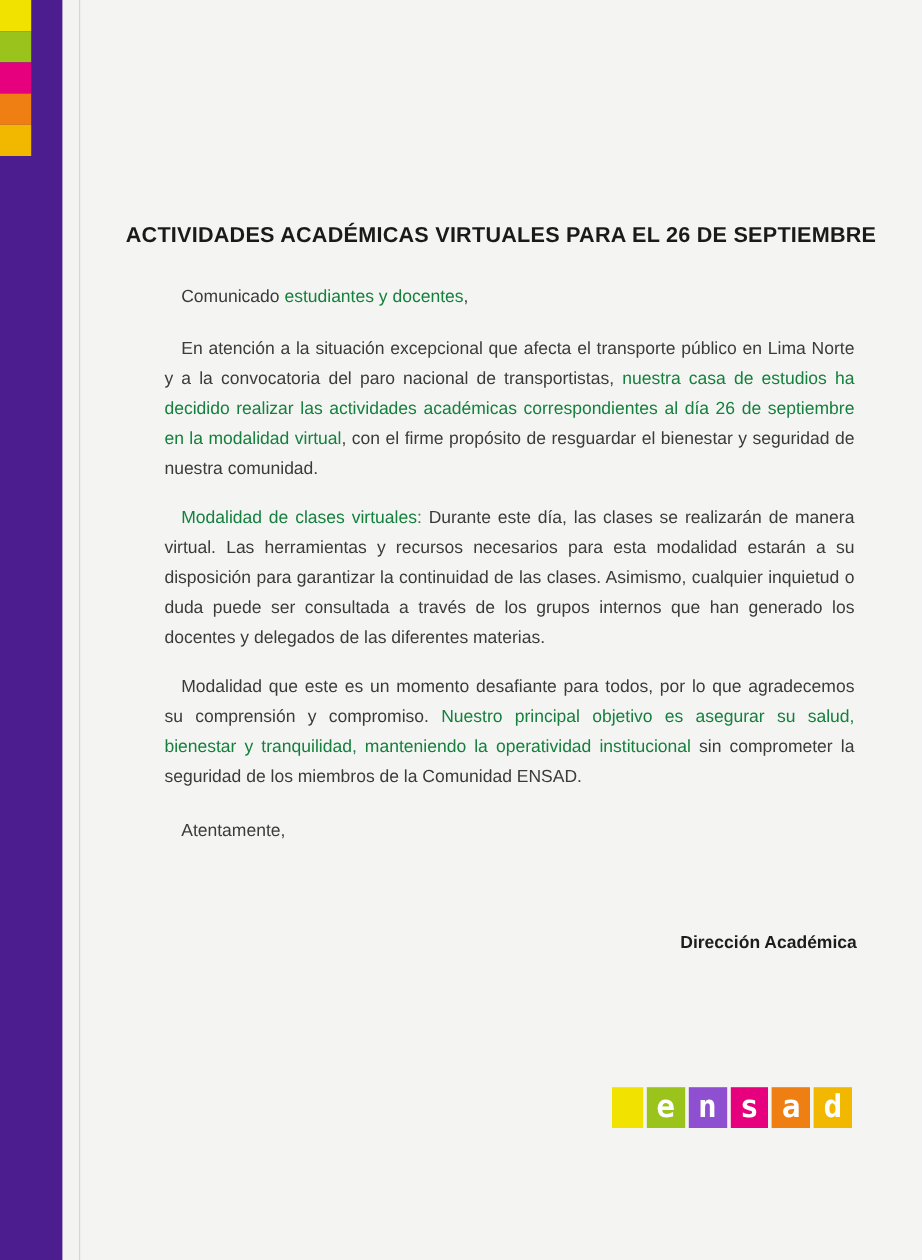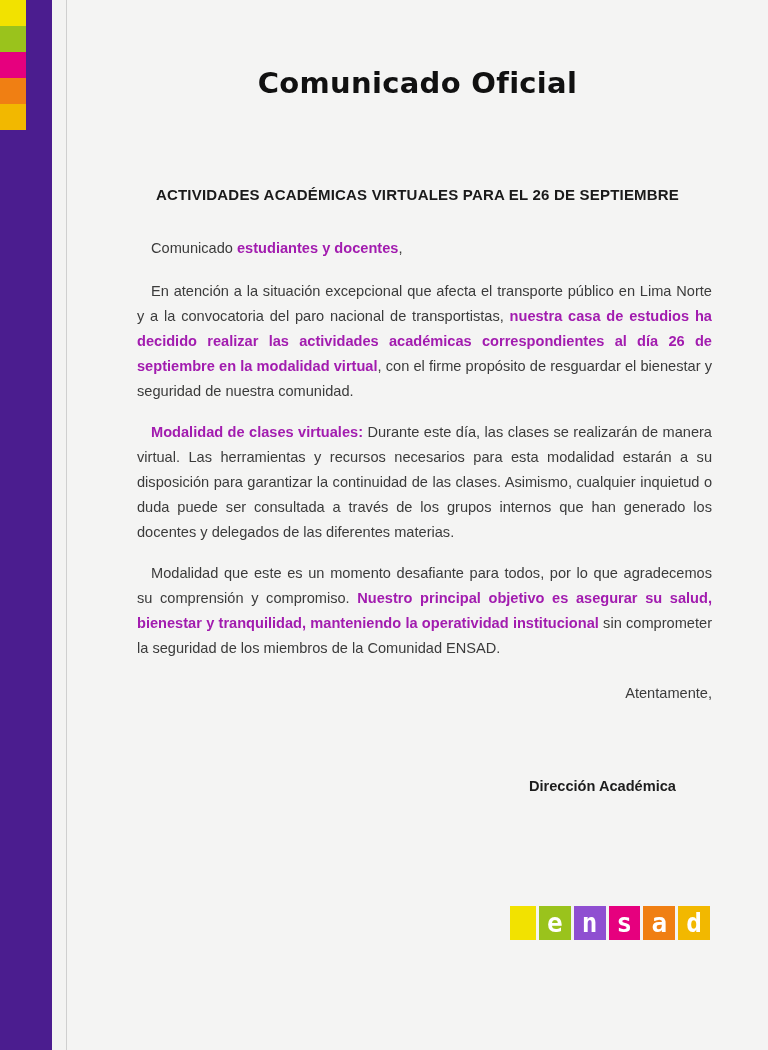--- a/index.html
+++ b/index.html
@@ -73,21 +73,21 @@
   }
 
   .subtitle {
     position: absolute;
     left: 0;
     top: 186px;
     width: 701px;
     text-align: center;
     font-family: "Liberation Sans", sans-serif;
     font-weight: bold;
-    font-size: 15px;
+    font-size: 18px;
     color: #1a1a1a;
     letter-spacing: 0.2px;
   }
 
   .body-wrap {
     position: absolute;
     left: 70px;
     top: 236px;
     width: 575px;
   }
@@ -98,37 +98,37 @@
     font-size: 14.6px;
     line-height: 25px;
     color: #3b3b3b;
     text-align: justify;
     text-indent: 14px;
   }
   p.para.nojust {
     text-align: left;
   }
   p.para b {
-    color: #a21caf;
-    font-weight: bold;
+    color: #15803d;
+    font-weight: normal;
   }
   p.greeting {
     margin-bottom: 18px;
   }
   p.closing {
     margin-top: 20px;
-    text-align: right;
+    text-align: left;
   }
 
   .signature {
     position: absolute;
     left: 0;
     top: 778px;
     width: 701px;
-    padding-right: 92px;
+    padding-right: 54px;
     box-sizing: border-box;
     text-align: right;
     font-family: "Liberation Sans", sans-serif;
     font-weight: bold;
     font-size: 14.6px;
     color: #1d1d1d;
   }
 
   
   .logo {
@@ -170,21 +170,20 @@
     <div class="swatch" style="background:#9ac31c"></div>
     <div class="swatch" style="background:#e6007e"></div>
     <div class="swatch" style="background:#f07f13"></div>
     <div class="swatch" style="background:#f2b800"></div>
   </div>
 
   <div class="v-rule"></div>
 
   <div class="sheet">
 
-    <div class="doc-title">Comunicado Oficial</div>
 
     <div class="subtitle">ACTIVIDADES ACADÉMICAS VIRTUALES PARA EL 26 DE SEPTIEMBRE</div>
 
     <div class="body-wrap">
 
       <p class="para greeting nojust"><span>Comunicado </span><b>estudiantes y docentes</b><span>,</span></p>
 
       <p class="para"><span>En atención a la situación excepcional que afecta el transporte público en Lima Norte y a la convocatoria del paro nacional de transportistas, </span><b>nuestra casa de estudios ha decidido realizar las actividades académicas correspondientes al día 26 de septiembre en la modalidad virtual</b><span>, con el firme propósito de resguardar el bienestar y seguridad de nuestra comunidad.</span></p>
 
       <p class="para"><b>Modalidad de clases virtuales:</b><span> Durante este día, las clases se realizarán de manera virtual. Las herramientas y recursos necesarios para esta modalidad estarán a su disposición para garantizar la continuidad de las clases. Asimismo, cualquier inquietud o duda puede ser consultada a través de los grupos internos que han generado los docentes y delegados de las diferentes materias.</span></p>

